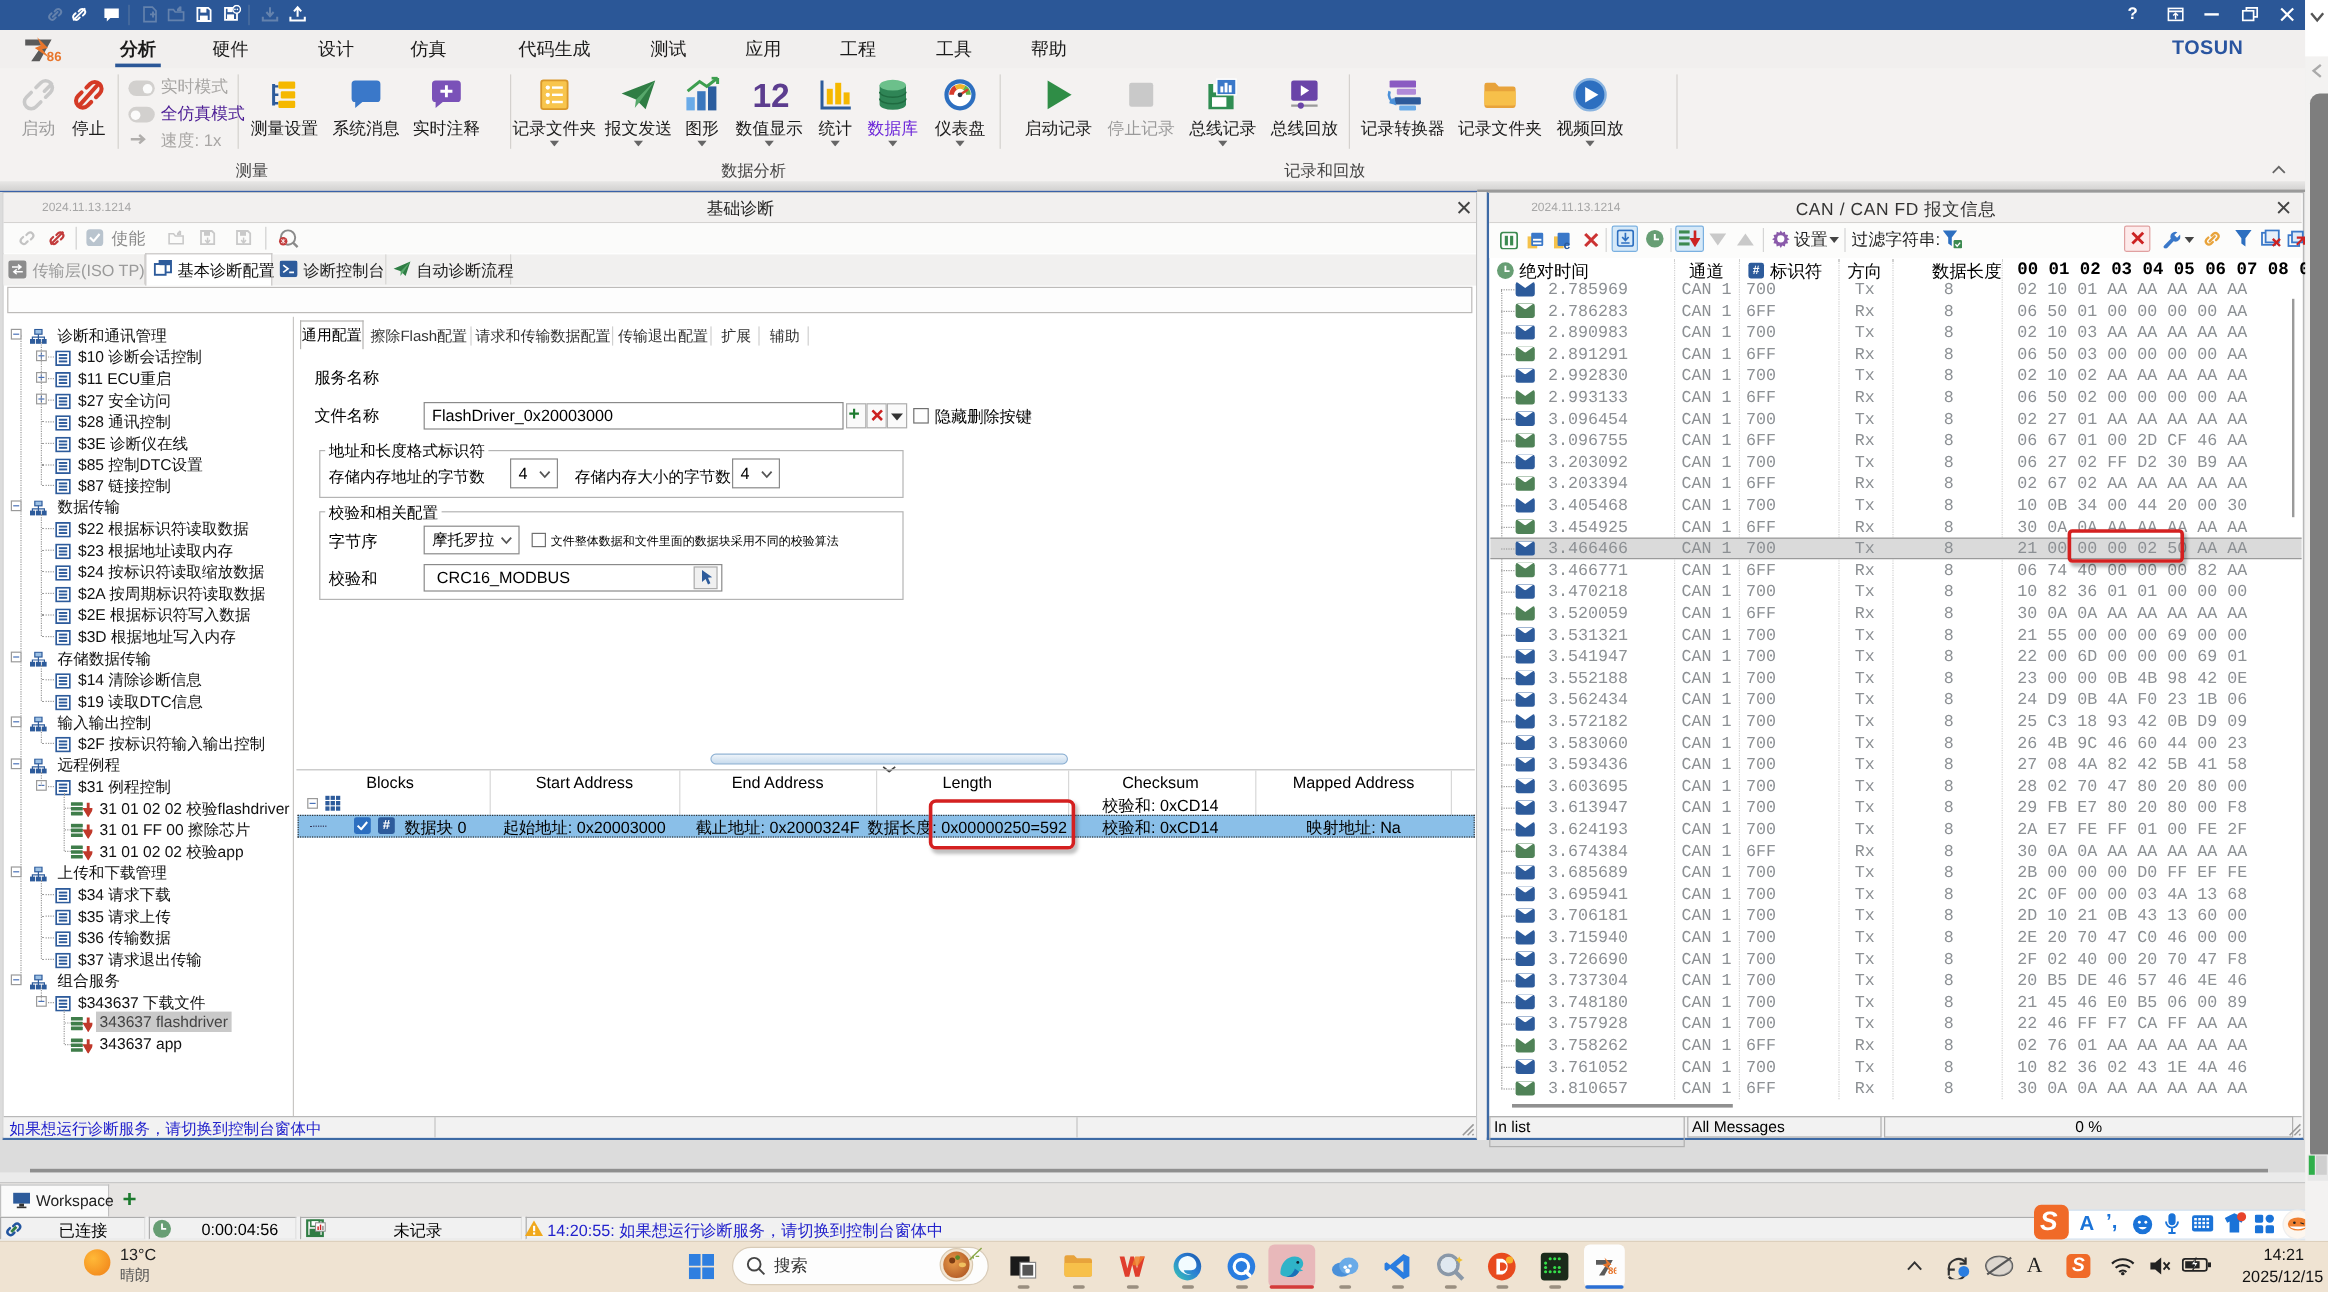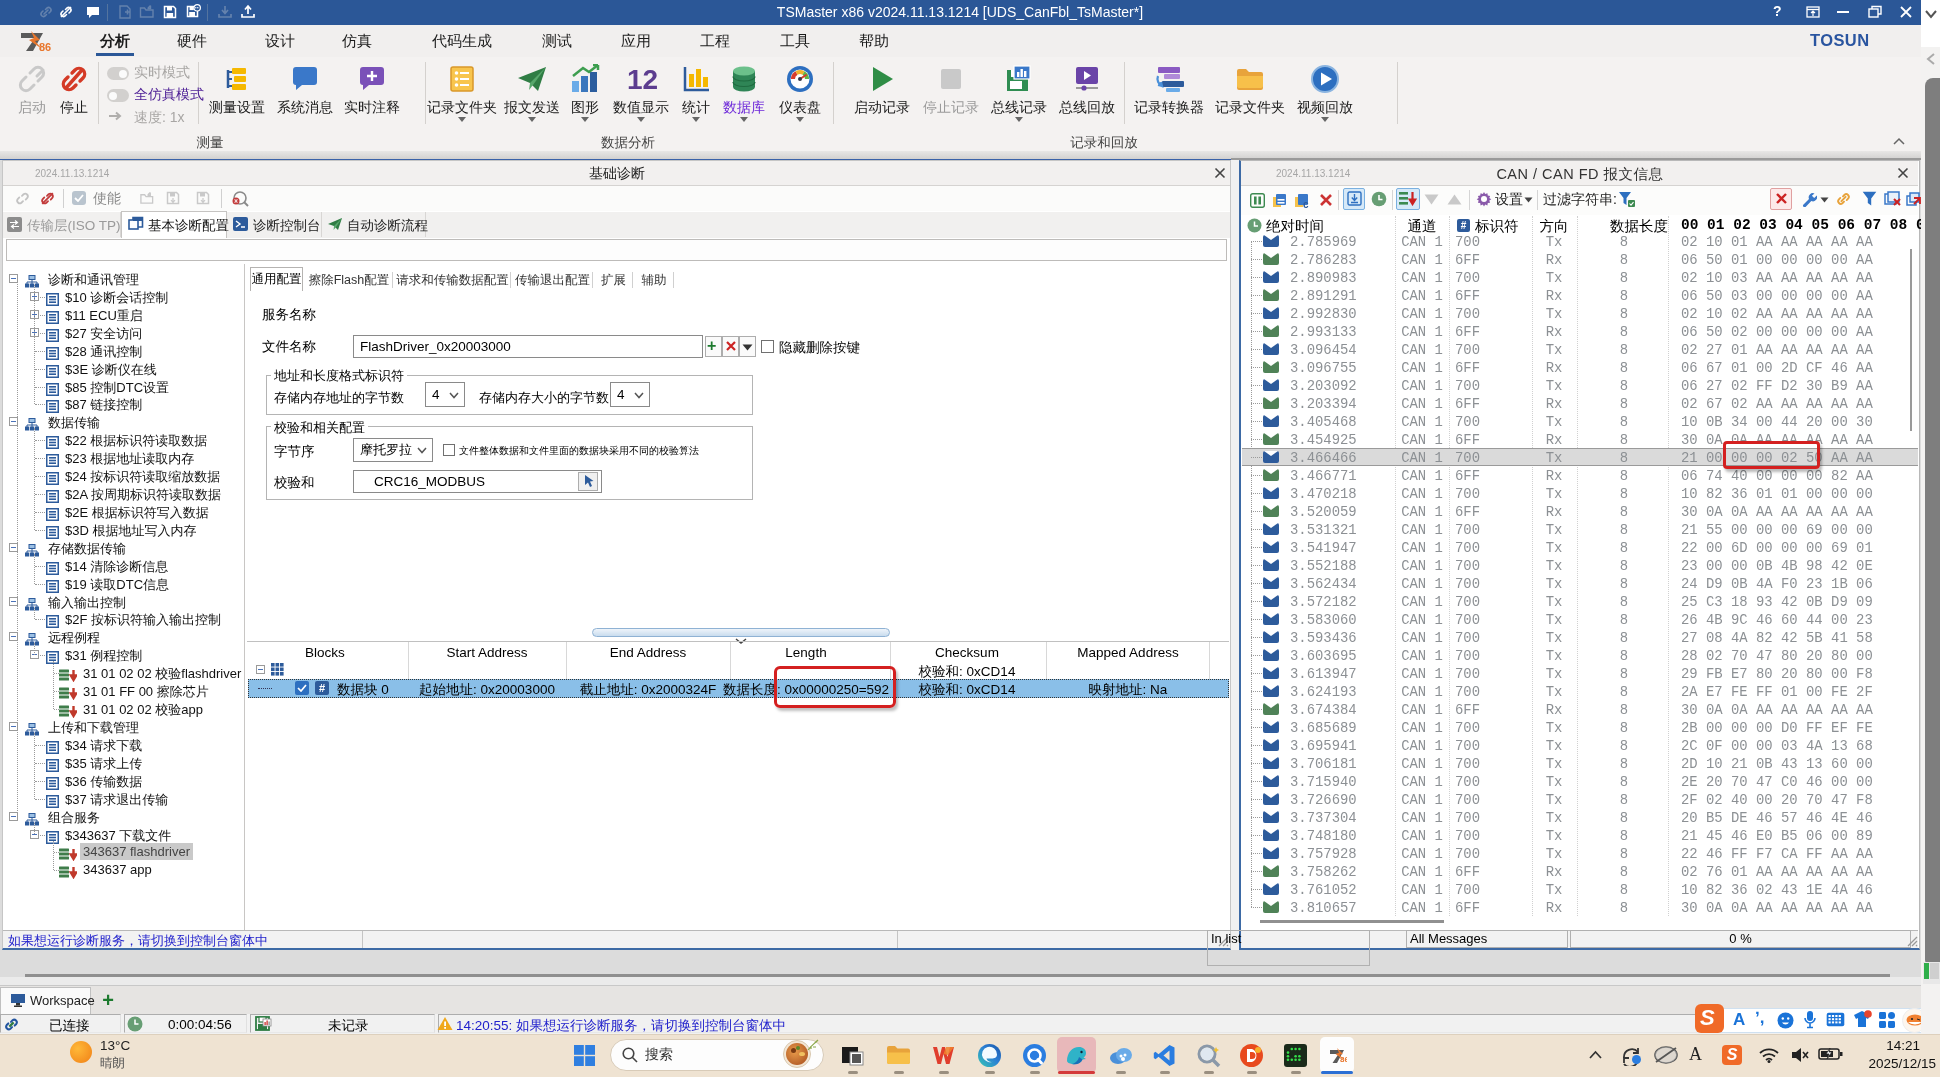--- a/index.html
+++ b/index.html
@@ -61,21 +61,20 @@
     </svg>
     <div class="abs" style="left:207px;top:4px;width:1px;height:17px;background:#54749f"></div>
     <svg class="abs" style="left:217px;top:4px" width="16" height="16" viewBox="0 0 16 16">
       <path d="M8 2 v7 M5 6 l3 3.5 3-3.5" stroke="#6482ad" stroke-width="1.7" fill="none"></path>
       <path d="M2 10 v3 h12 v-3" stroke="#6482ad" stroke-width="1.7" fill="none"></path>
     </svg>
     <svg class="abs" style="left:240px;top:4px" width="16" height="16" viewBox="0 0 16 16">
       <path d="M8 10 V3 M5 5.5 L8 2 l3 3.5" stroke="#ffffff" stroke-width="1.7" fill="none"></path>
       <path d="M2 10 v3 h12 v-3" stroke="#ffffff" stroke-width="1.7" fill="none"></path>
     </svg>
-    <div class="abs" style="left:660px;top:4px;width:600px;text-align:center;color:#fff;font-size:14px">TSMaster x86 v2024.11.13.1214 [UDS_CanFbl_TsMaster*]</div>
     <div class="abs" style="left:1773px;top:3px;color:#fff;font-size:14px;font-weight:bold">?</div>
     <svg class="abs" style="left:1805px;top:4px" width="16" height="16" viewBox="0 0 16 16">
       <rect x="2" y="3" width="12" height="10" fill="none" stroke="#ffffff" stroke-width="1.3"></rect>
       <path d="M2 5.5 h12" stroke="#ffffff" stroke-width="1.3"></path>
       <path d="M8 12 V7.5 M6 9 l2-2 2 2" stroke="#ffffff" stroke-width="1.2" fill="none"></path>
     </svg>
     <div class="abs" style="left:1837px;top:11px;width:12px;height:2px;background:#fff"></div>
     <svg class="abs" style="left:1867px;top:4px" width="16" height="16" viewBox="0 0 16 16">
       <rect x="2" y="5" width="9" height="8" fill="none" stroke="#ffffff" stroke-width="1.4"></rect>
       <path d="M5 5 V2.5 H14 V10 H11" stroke="#ffffff" stroke-width="1.4" fill="none"></path>
@@ -684,21 +683,21 @@
     <div class="abs" style="left:266px;top:426px;width:487px;height:74px;border:1px solid #b4b4b4"></div>
     <div class="abs" style="left:271px;top:419px;font-size:13px;color:#000;background:#fff;padding:0 3px">校验和相关配置</div>
     <div class="abs" style="left:274px;top:443px;font-size:13.5px;color:#000">字节序</div>
     <div class="abs" style="left:353px;top:438px;width:80px;height:24px;background:#fff;border:1px solid #8a8a8a;font-size:13px;color:#000;line-height:22px;padding-left:6px">摩托罗拉</div>
     <svg class="abs" style="left:417px;top:447.0px" width="10" height="7">
       <path d="M1 1 L5 5.5 L9 1" stroke="#555" stroke-width="1.5" fill="none"></path>
     </svg>
     <div class="abs" style="left:443px;top:444px;width:12px;height:12px;background:#fff;border:1px solid #707070"></div>
     <div class="abs" style="left:459px;top:444px;font-size:10px;color:#000;white-space:nowrap">文件整体数据和文件里面的数据块采用不同的校验算法</div>
     <div class="abs" style="left:274px;top:474px;font-size:13.5px;color:#000">校验和</div>
-    <div class="abs" style="left:353px;top:470px;width:249px;height:23px;background:#fff;border:1px solid #8a8a8a;font-size:13.5px;color:#000;line-height:21px;padding-left:20px;white-space:nowrap;overflow:hidden">CRC16_MODBUS</div>
+    <div class="abs" style="left:353px;top:470px;width:249px;height:23px;background:#fff;border:1px solid #8a8a8a;font-size:13.5px;color:#000;line-height:21px;padding-left:10px;white-space:nowrap;overflow:hidden">CRC16_MODBUS</div>
     <div class="abs" style="left:578px;top:472px;width:20px;height:19px;background:#f0f0f0;border:1px solid #adadad"></div>
     <svg class="abs" style="left:583px;top:474px" width="11" height="14">
       <path d="M2 1 L2 11 L5 8.5 L7 13 L9 12 L7 7.5 L10.5 7 Z" fill="#2d5b9b"></path>
     </svg>
     <div class="abs" style="left:592px;top:628px;width:298px;height:9px;background:linear-gradient(#eef4fa,#c9dcee);border:1px solid #8fb2d4;border-radius:5px"></div>
     <svg class="abs" style="left:735px;top:638px" width="12" height="6">
       <path d="M1 1 L6 5 L11 1" stroke="#444" stroke-width="1.4" fill="none"></path>
     </svg>
     <div class="abs" style="left:247px;top:641px;width:982px;height:1px;background:#c0c0c0"></div>
     <div class="abs" style="left:245px;top:645px;width:160px;text-align:center;font-size:13.5px;color:#000">Blocks</div>
@@ -1236,21 +1235,21 @@
     <div class="abs mono" style="left:1290px;top:900px">3.810657</div>
     <div class="abs mono" style="left:1396px;top:900px;width:52px;text-align:center">CAN 1</div>
     <div class="abs mono" style="left:1455px;top:900px">6FF</div>
     <div class="abs mono" style="left:1530px;top:900px;width:48px;text-align:center">Rx</div>
     <div class="abs mono" style="left:1580px;top:900px;width:88px;text-align:center">8</div>
     <div class="abs mono" style="left:1681px;top:900px;white-space:nowrap">30 0A 0A AA AA AA AA AA</div>
     <div class="abs" style="left:1723px;top:441px;width:97px;height:28px;border:3px solid #d42020;border-radius:4px;box-shadow:2px 3px 3px rgba(0,0,0,0.28)"></div>
     <div class="abs" style="left:1910px;top:249px;width:2px;height:182px;background:#9a9a9a"></div>
     <div class="abs" style="left:1260px;top:920px;width:184px;height:3px;background:#909090"></div>
     <div class="abs" style="left:1241px;top:930px;width:677px;height:18px;background:#f2f2f2;border-top:1px solid #b8b8b8"></div>
-    <div class="abs" style="left:1207px;top:930px;width:163px;height:36px;border:1px solid #b0b0b0;font-size:13px;color:#000;padding-left:3px">In list</div>
+    <div class="abs" style="left:1241px;top:930px;width:163px;height:26px;border:1px solid #b0b0b0;font-size:13px;color:#000;padding-left:3px">In list</div>
     <div class="abs" style="left:1406px;top:930px;width:162px;height:18px;border:1px solid #b0b0b0;font-size:13px;color:#000;padding-left:3px">All Messages</div>
     <div class="abs" style="left:1570px;top:930px;width:341px;height:18px;border:1px solid #b0b0b0;font-size:13px;color:#000;text-align:center">0 %</div>
     <svg class="abs" style="left:1907px;top:936px" width="11" height="11">
       <path d="M10 1 L1 10 M10 5 L5 10 M10 9 L9 10" stroke="#999" stroke-width="1.3"></path>
     </svg>
     <div class="abs" style="left:0;top:985px;width:1921px;height:29px;background:#e6e4e2;border-top:1px solid #c8c8c8"></div>
     <div class="abs" style="left:0;top:987px;width:91px;height:27px;background:#fafafa;border:1px solid #c0c0c0;border-bottom:none"></div>
     <svg class="abs" style="left:10px;top:993px" width="16" height="14">
       <rect x="1" y="1" width="14" height="9" fill="#2d5b9b"></rect>
       <rect x="6" y="10" width="4" height="2.5" fill="#333"></rect>

